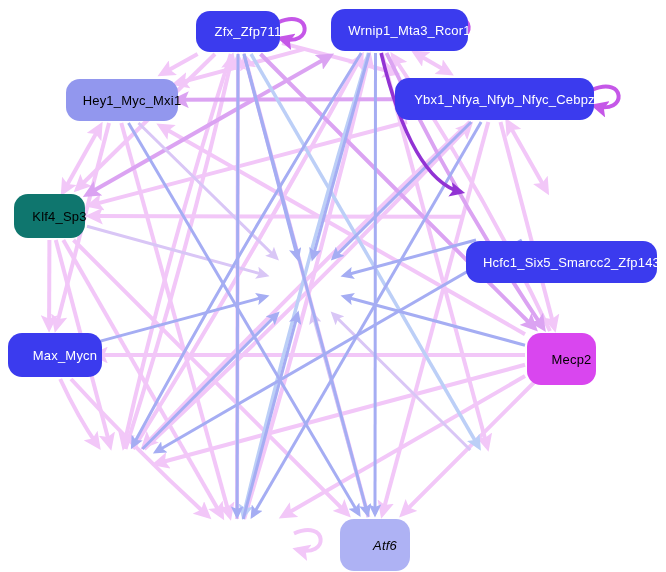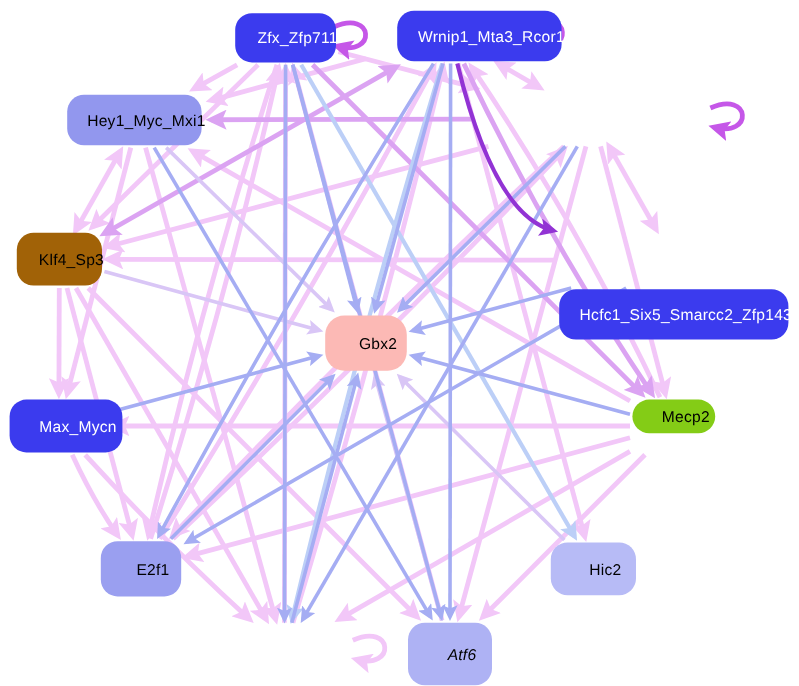--- a/index.html
+++ b/index.html
@@ -115,22 +115,20 @@
       <path d="M 521.8,240.0 L 156.0,451.7" fill="none" stroke="#a5adf3" stroke-width="3" stroke-linecap="butt" marker-end="url(#ah-blue)"></path>
       <path d="M 381.1,53.0 Q 411.8,179.9 461.0,192.1" fill="none" stroke="#9233d4" stroke-width="3.5" stroke-linecap="butt" marker-end="url(#ah-dark)"></path>
       <path d="M 278,22.5 C 312,7.5 314,47.5 281,38.5" fill="none" stroke="#c557e8" stroke-width="4" marker-end="url(#ah-magenta)"></path>
       <path d="M 442,21 C 476,6 478,46 445,37" fill="none" stroke="#c557e8" stroke-width="4" marker-end="url(#ah-magenta)"></path>
       <path d="M 592,90 C 626,75 628,115 595,106" fill="none" stroke="#c557e8" stroke-width="4" marker-end="url(#ah-magenta)"></path>
       <path d="M 294,533.5 C 328,518.5 330,558.5 297,549.5" fill="none" stroke="#f2c7f8" stroke-width="4" marker-end="url(#ah-pink)"></path>
     </svg>
 
 <div class="node" style="left: 196px; top: 11px; width: 84px; height: 41px; background: rgb(59, 59, 238); color: rgb(255, 255, 255);">Zfx_Zfp711</div>
     <div class="node" style="left: 307px; top: 9px; width: 137px; height: 42px; background: rgb(59, 59, 238); color: rgb(255, 255, 255); margin-left: 24px;">Wrnip1_Mta3_Rcor1</div>
-    <div class="node" style="left: 56px; top: 79px; width: 112px; height: 42px; background: rgb(146, 151, 238); color: rgb(0, 0, 0);">Hey1_Myc_Mxi1</div>
-    <div class="node" style="left: 14px; top: 194px; width: 71px; height: 44px; background: #a16207; color: rgb(0, 0, 0);">Klf4_Sp3</div>
+    <div class="node" style="left: 66px; top: 79px; width: 112px; height: 42px; background: rgb(146, 151, 238); color: rgb(0, 0, 0);">Hey1_Myc_Mxi1</div>
+    <div class="node" style="left: 395px; top: 78px; width: 199px; height: 42px; background: rgb(59, 59, 238); color: rgb(255, 255, 255);">Ybx1_Nfya_Nfyb_Nfyc_Cebpz</div>
+    <div class="node" style="left: 14px; top: 194px; width: 71px; height: 44px; background: #0f766e; color: rgb(0, 0, 0);">Klf4_Sp3</div>
     <div class="node" style="left: 466px; top: 196px; width: 191px; height: 42px; background: rgb(59, 59, 238); color: rgb(255, 255, 255); margin-top: 45px;">Hcfc1_Six5_Smarcc2_Zfp143</div>
-    <div class="node center" style="left: 271px; top: 263px; width: 68px; height: 46px; background: rgb(252, 185, 181); color: rgb(0, 0, 0);">Gbx2</div>
     <div class="node" style="left: 8px; top: 333px; width: 94px; height: 44px; background: rgb(59, 59, 238); color: rgb(255, 255, 255);">Max_Mycn</div>
-    <div class="node" style="left: 527px; top: 333px; width: 69px; height: 28px; background: #84cc16; color: rgb(0, 0, 0);">Mecp2</div>
-    <div class="node" style="left: 84px; top: 451px; width: 67px; height: 46px; background: rgb(154, 159, 240); color: rgb(0, 0, 0);">E2f1</div>
-    <div class="node" style="left: 459px; top: 452px; width: 71px; height: 44px; background: rgb(183, 187, 246); color: rgb(0, 0, 0);">Hic2</div>
+    <div class="node" style="left: 527px; top: 333px; width: 69px; height: 52px; background: #d946ef; color: rgb(0, 0, 0);">Mecp2</div>
     <div class="node" style="left: 340px; top: 519px; width: 70px; height: 52px; background: rgb(174, 178, 244); color: rgb(0, 0, 0); font-style: italic;">Atf6</div>
   </div>
 
 </body></html>

